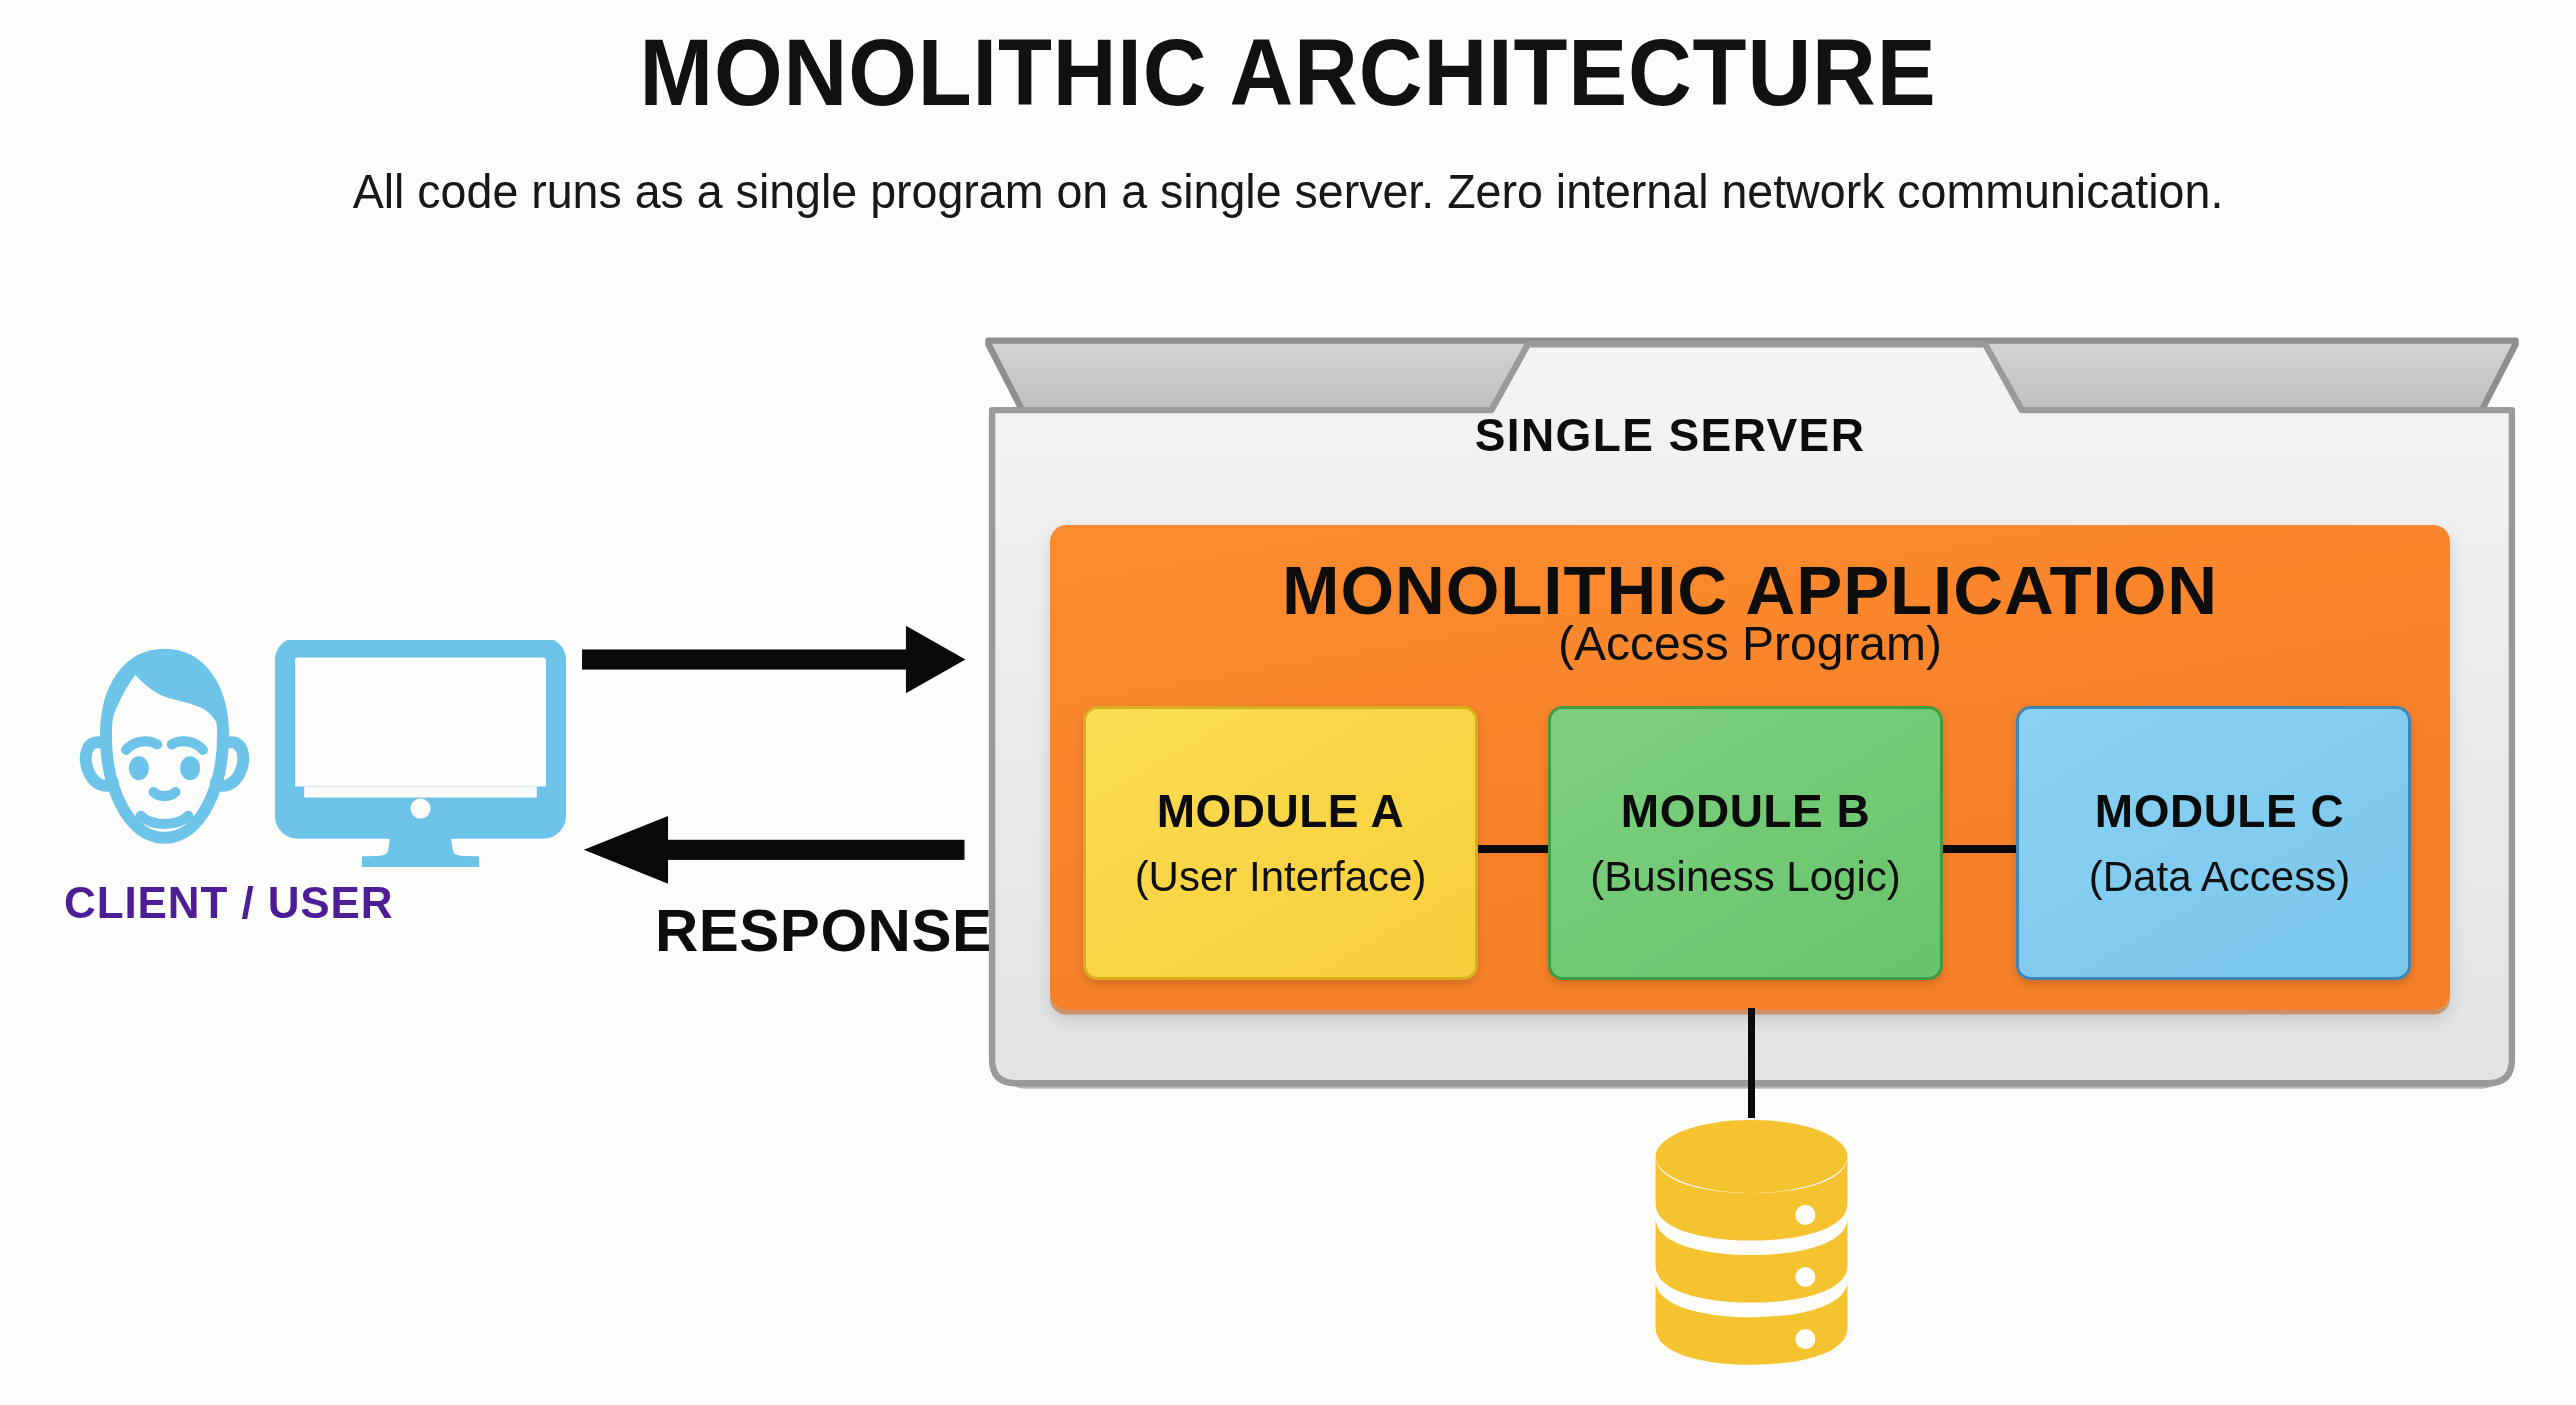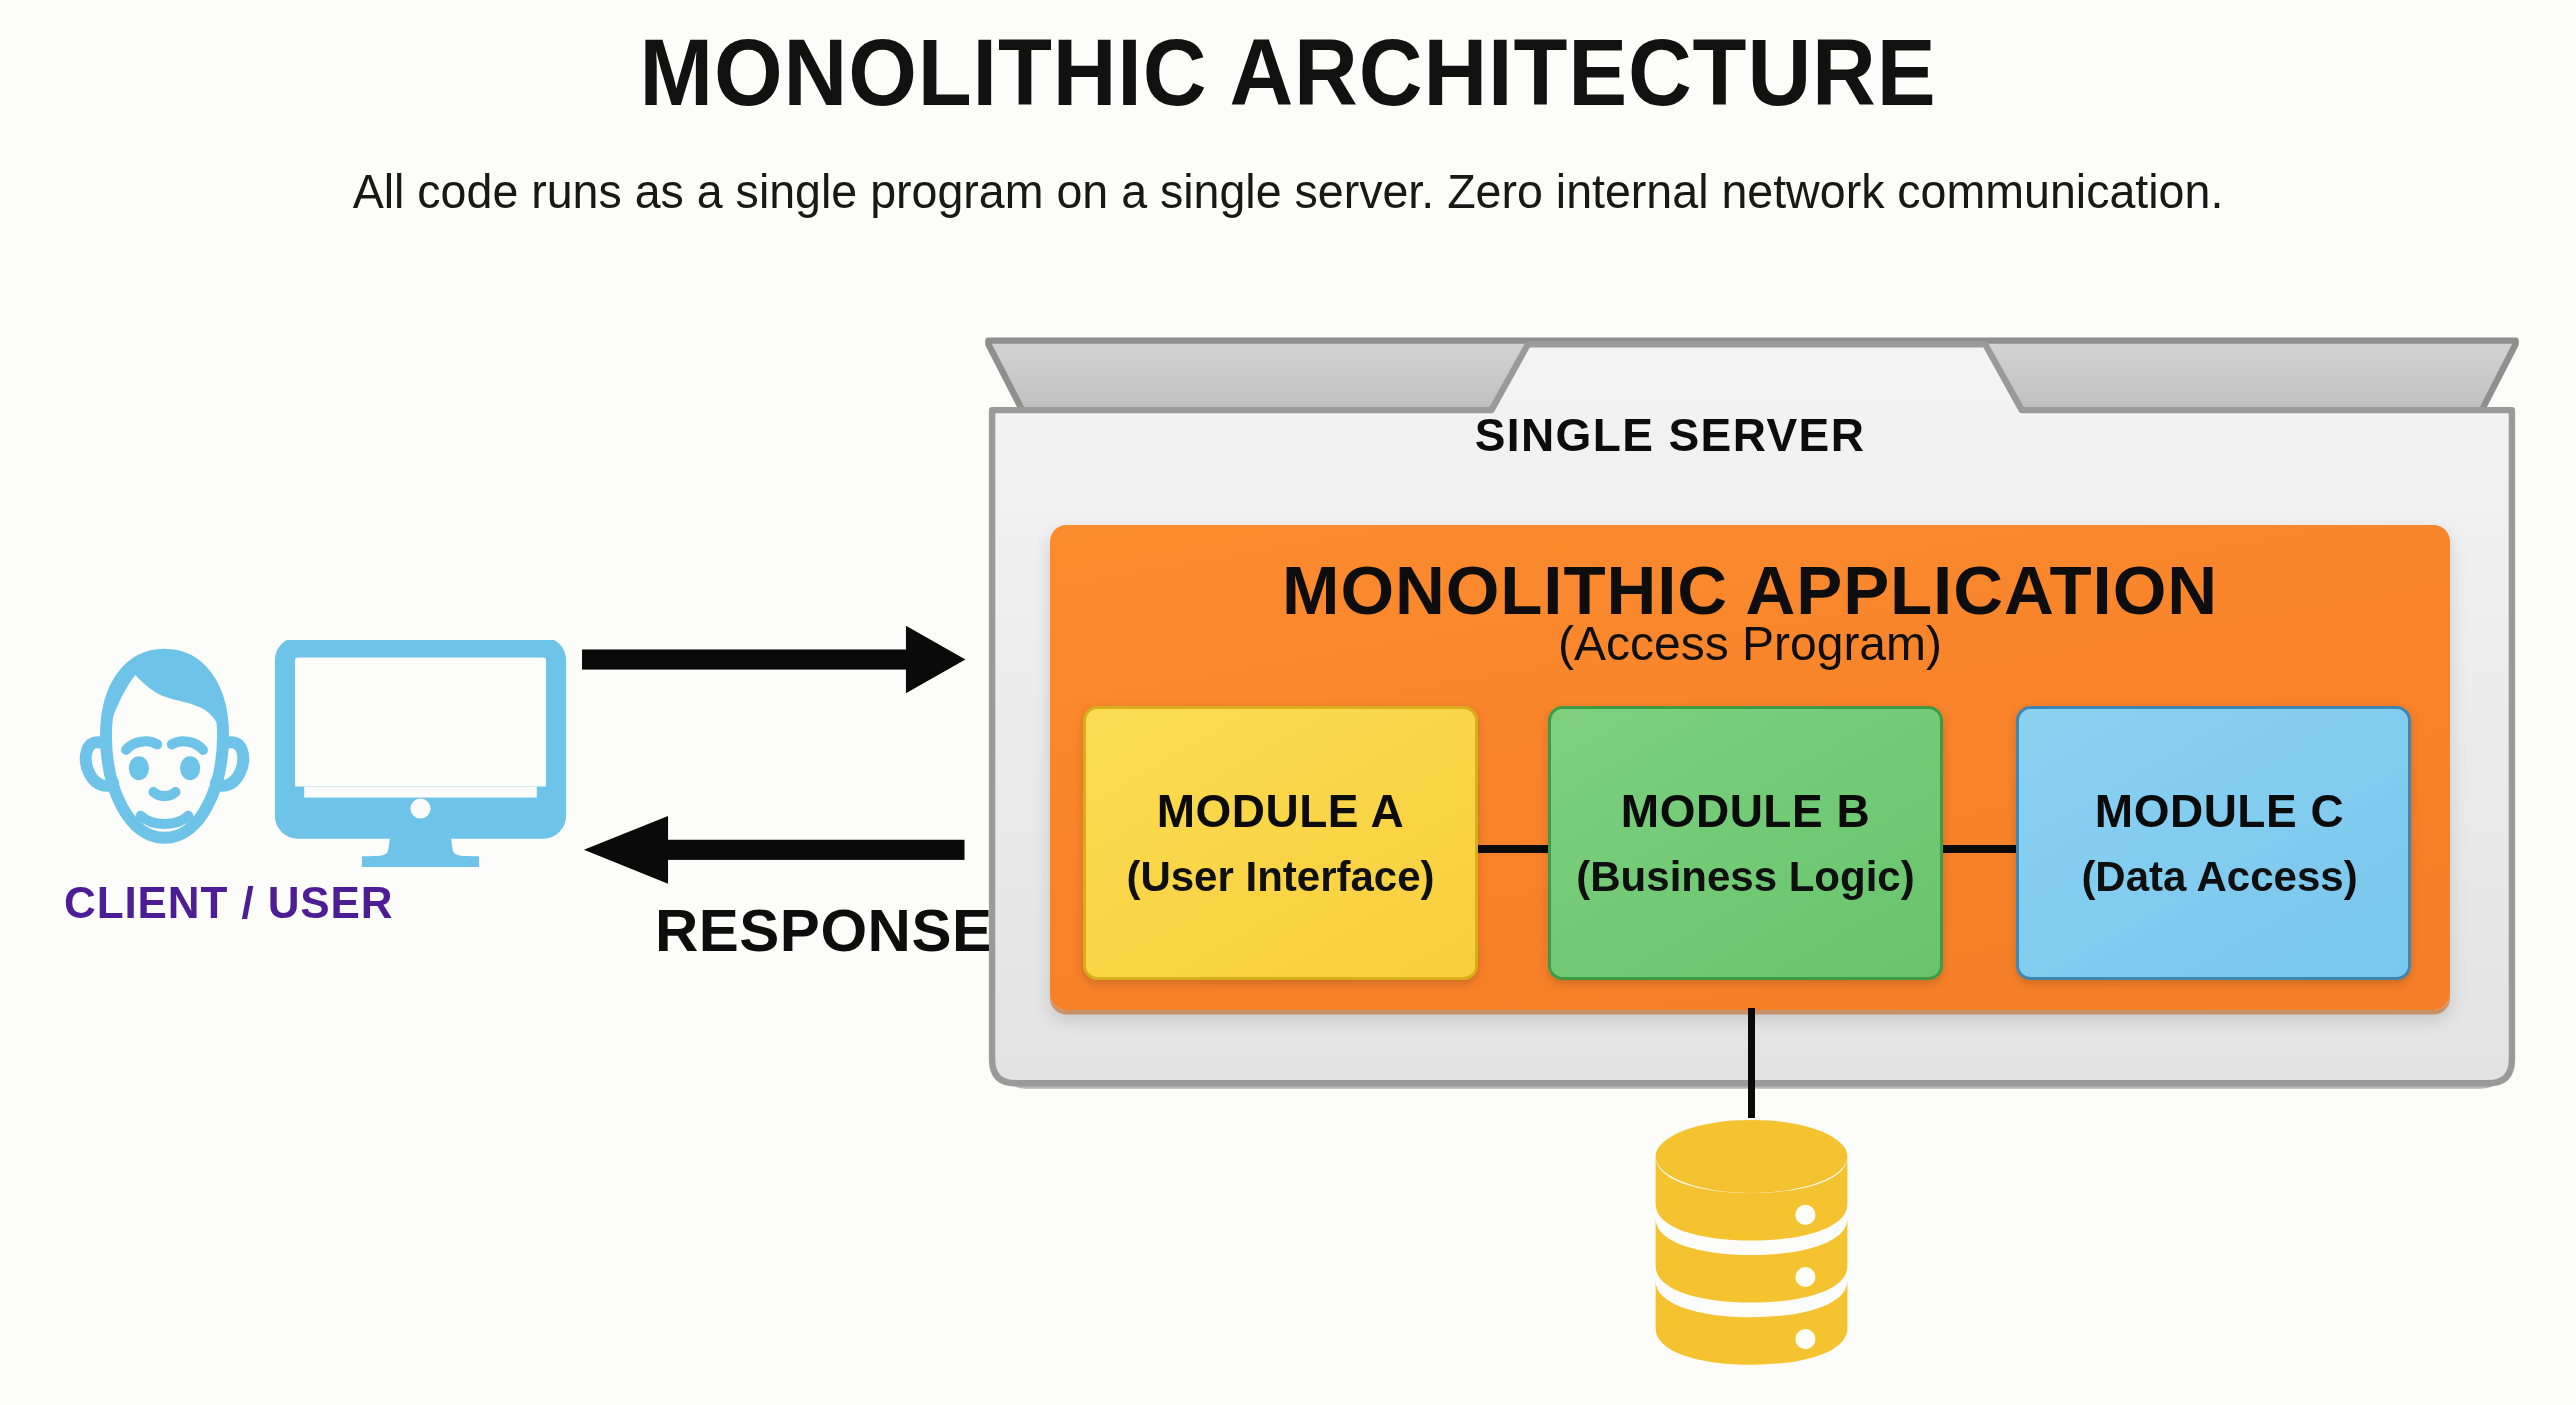--- a/index.html
+++ b/index.html
@@ -144,21 +144,21 @@
     font-weight: 700;
     font-size: 46px;
     letter-spacing: 0.5px;
     color: #0b0b0b;
     white-space: nowrap;
     line-height: 1.05;
   }
   .module .m-sub {
     margin-top: 19px;
     font-family: "Liberation Sans Narrow", "Liberation Sans", sans-serif;
-    font-weight: 700;
+    font-weight: 400;
     font-size: 42px;
     color: #0f0f0f;
     white-space: nowrap;
     line-height: 1.05;
   }
   #module-a { left: 33px;  background: linear-gradient(150deg,#fbdc52 0%, #f7cf3c 100%); border-color: #d9ae1d; }
   #module-b { left: 498px; background: linear-gradient(150deg,#7ed07f 0%, #67c46c 100%); border-color: #3f9a45; }
   #module-c { left: 966px;background: linear-gradient(150deg,#8bd1f2 0%, #78c7ec 100%); border-color: #3f86b4; padding-left: 12px; }
 
   .connector {

